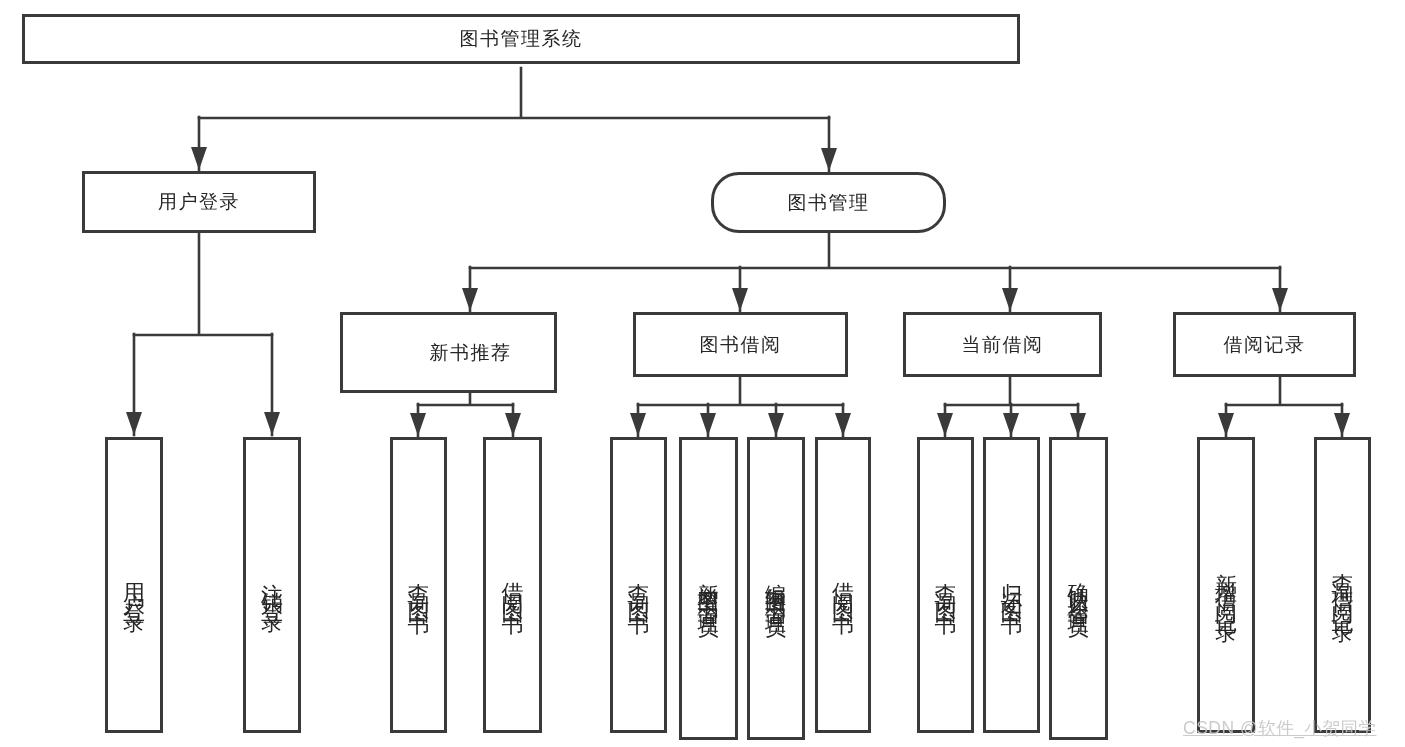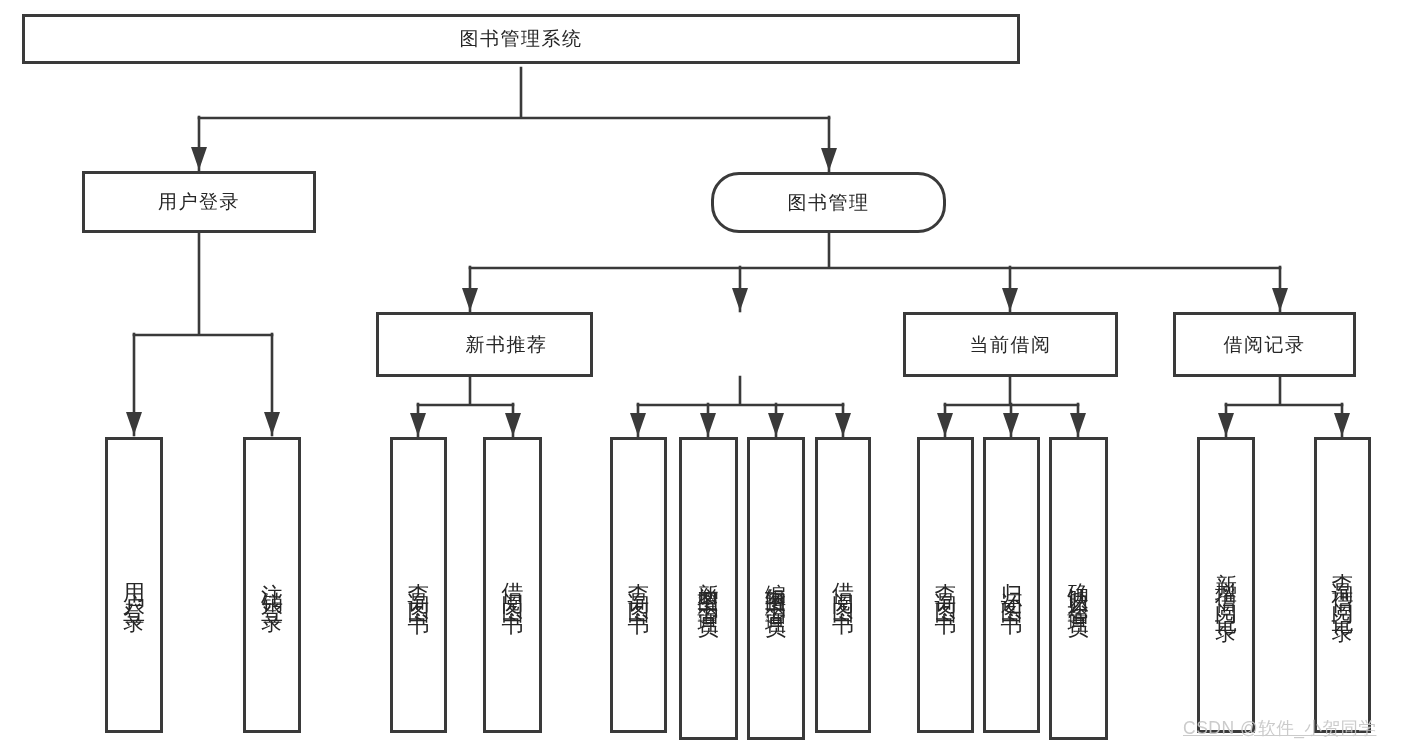--- a/index.html
+++ b/index.html
@@ -81,24 +81,27 @@
     <span class="label">图书管理系统</span>
   </div>
 
   <div class="box h" style="left:82px;top:171px;width:234px;height:62px;">
     <span class="label">用户登录</span>
   </div>
   <div class="box h" style="left:711px;top:172px;width:235px;height:61px;border-radius:28px;">
     <span class="label">图书管理</span>
   </div>
 
-  <div class="box h" style="left:376px;top:312px;width:217px;height:65px;padding-left:44px;">
+  <div class="box h" style="left:340px;top:312px;width:217px;height:81px;padding-left:44px;">
     <span class="label">新书推荐</span>
   </div>
-  <div class="box h" style="left:903px;top:312px;width:215px;height:65px;">
+  <div class="box h" style="left:633px;top:312px;width:215px;height:65px;">
+    <span class="label">图书借阅</span>
+  </div>
+  <div class="box h" style="left:903px;top:312px;width:199px;height:65px;">
     <span class="label">当前借阅</span>
   </div>
   <div class="box h" style="left:1173px;top:312px;width:183px;height:65px;">
     <span class="label">借阅记录</span>
   </div>
 
   <div class="box v" style="left:105px;top:437px;width:58px;height:296px;">
     <span class="label">用户登录</span>
   </div>
   <div class="box v" style="left:243px;top:437px;width:58px;height:296px;">

